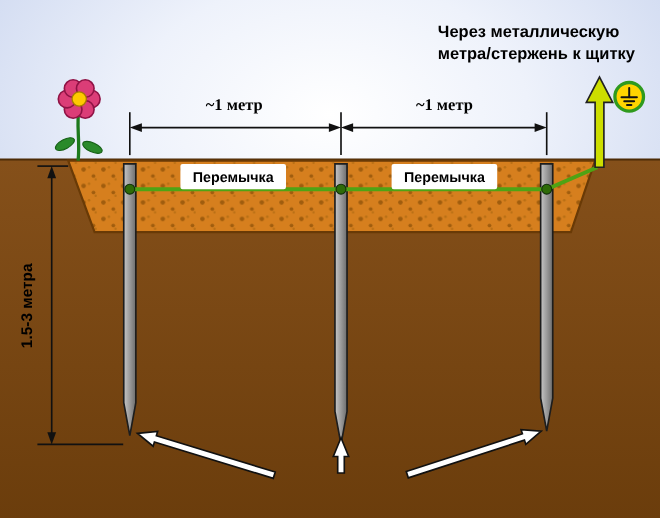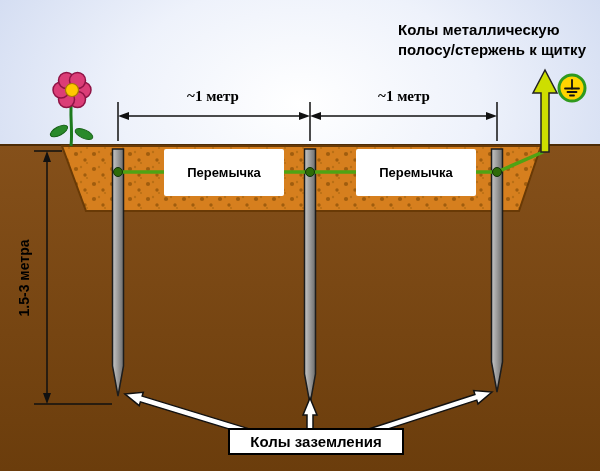--- a/index.html
+++ b/index.html
@@ -6,22 +6,22 @@
   .stage{
     position:relative;width:600px;height:471px;overflow:hidden;
     background:radial-gradient(ellipse 75% 65% at 50% 22%, #ffffff 0%, #eef2fb 40%, #c2cfec 100%);
   }
   .stage svg{position:absolute;left:0;top:0;}
   .lbl{position:absolute;color:#000;white-space:nowrap;}
   .to-panel{left:398px;top:20px;width:198px;font-size:15px;line-height:20px;font-weight:bold;white-space:normal;}
   .dist{width:100px;text-align:center;font-size:15px;font-weight:bold;top:88px;font-family:Liberation Serif, serif;}
   .dist-left{left:163px;}
   .dist-right{left:354px;}
-  .jumper{width:120px;text-align:center;font-size:13px;font-weight:bold;top:149px;
-    background:#ffffff;border-radius:2px;padding:16px 0;}
+  .jumper{width:96px;text-align:center;font-size:13px;font-weight:bold;top:149px;
+    background:#ffffff;border-radius:2px;padding:4px 0;}
   .jumper-left{left:164px;}
   .jumper-right{left:356px;}
   .depth{left:-19px;top:268px;width:90px;height:20px;text-align:center;
     font-size:14px;font-weight:bold;transform:rotate(-90deg);}
   .stakes-box{position:absolute;left:228px;top:428px;width:172px;height:23px;
     background:#ffffff;border:2px solid #000;text-align:center;
     font-size:15px;font-weight:bold;line-height:23px;}
 </style>
 </head>
 <body>
@@ -112,21 +112,20 @@
       <polygon points="0,0 7,17 3,17 3,130 -3,130 -3,17 -7,17" fill="#ffffff" stroke="#111" stroke-width="1.5"></polygon>
     </g>
     <g transform="translate(310,398)">
       <polygon points="0,0 7,17 3,17 3,32 -3,32 -3,17 -7,17" fill="#ffffff" stroke="#111" stroke-width="1.5"></polygon>
     </g>
     <g transform="translate(492,392) rotate(72)">
       <polygon points="0,0 7,17 3,17 3,128 -3,128 -3,17 -7,17" fill="#ffffff" stroke="#111" stroke-width="1.5"></polygon>
     </g>
   </svg>
 
-  <div class="lbl to-panel">Колы металлическую полосу/стержень к щитку</div>
+  <div class="lbl to-panel">Через металлическую метра/стержень к щитку</div>
   <div class="lbl dist dist-left">~1 метр</div>
   <div class="lbl dist dist-right">~1 метр</div>
   <div class="lbl jumper jumper-left">Перемычка</div>
   <div class="lbl jumper jumper-right">Перемычка</div>
   <div class="lbl depth">1.5-3 метра</div>
-  <div class="stakes-box">Колы заземления</div>
 
 </div>
 
 </body></html>

